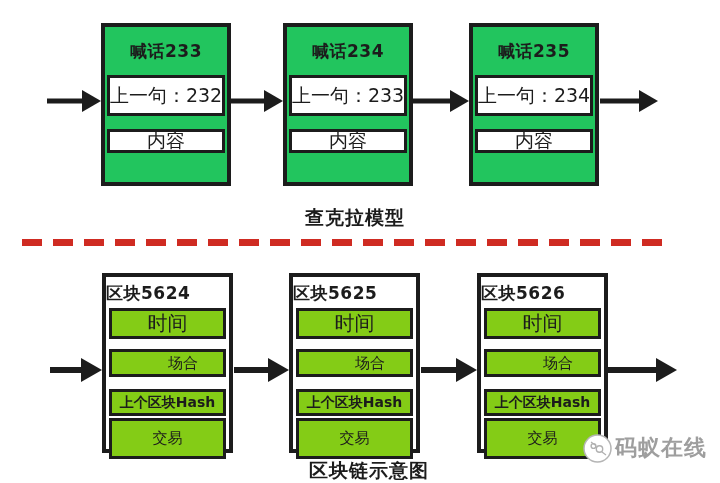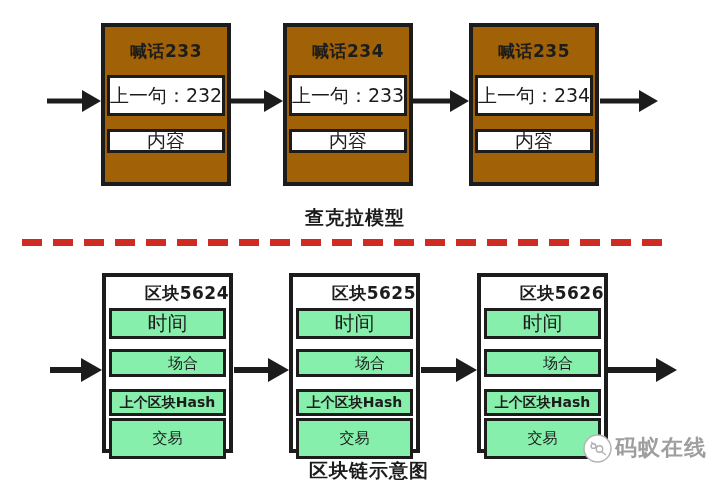--- a/index.html
+++ b/index.html
@@ -14,21 +14,21 @@
     width:720px;height:483px;
     background:var(--bg);
     font-family:"DejaVu Sans","Liberation Sans",sans-serif;
     color:var(--ink);
     overflow:hidden;
     margin:0;
   }
   
   .chat-node{
     position:absolute;top:23px;width:130px;height:163px;
-    border:4px solid var(--ink);background:#a16207;box-sizing:border-box;
+    border:4px solid var(--ink);background:#22c55e;box-sizing:border-box;
   }
   .chat-node.n1{left:101px;}
   .chat-node.n2{left:283px;}
   .chat-node.n3{left:469px;}
   .chat-title{
     position:absolute;top:13px;left:0;right:0;text-align:center;
     font-size:17px;font-weight:600;letter-spacing:.5px;
   }
   .prev-field,.content-field{
     position:absolute;left:2px;right:2px;
@@ -40,28 +40,28 @@
   .content-field{top:102px;height:24px;}
   
   .block-node{
     position:absolute;top:273px;width:131px;height:180px;
     border:4px solid var(--ink);background:#fff;box-sizing:border-box;
   }
   .block-node.b1{left:102px;}
   .block-node.b2{left:289px;}
   .block-node.b3{left:477px;}
   .block-title{
-    position:absolute;top:5px;left:0;right:0;text-align:right;
+    position:absolute;top:5px;left:0;right:0;text-align:left;
     font-size:17px;font-weight:600;letter-spacing:.5px;
   }
   .bfield{
     position:absolute;left:3px;right:3px;
     border:3px solid var(--ink);box-sizing:border-box;
     display:flex;align-items:center;justify-content:center;
-    background:#86efac;white-space:nowrap;
+    background:#84cc16;white-space:nowrap;
   }
   .bf-time {top:31px;height:31px;font-size:20px;}
   .bf-venue{top:72px;height:28px;font-size:15px;padding-left:31px;}
   .bf-hash {top:112px;height:27px;font-size:14px;font-weight:bold;}
   .bf-tx   {top:141px;height:41px;font-size:15px;}
   
   .caption-top{
     position:absolute;top:205px;left:0;width:710px;text-align:center;
     font-size:19px;font-weight:700;letter-spacing:1px;
   }

